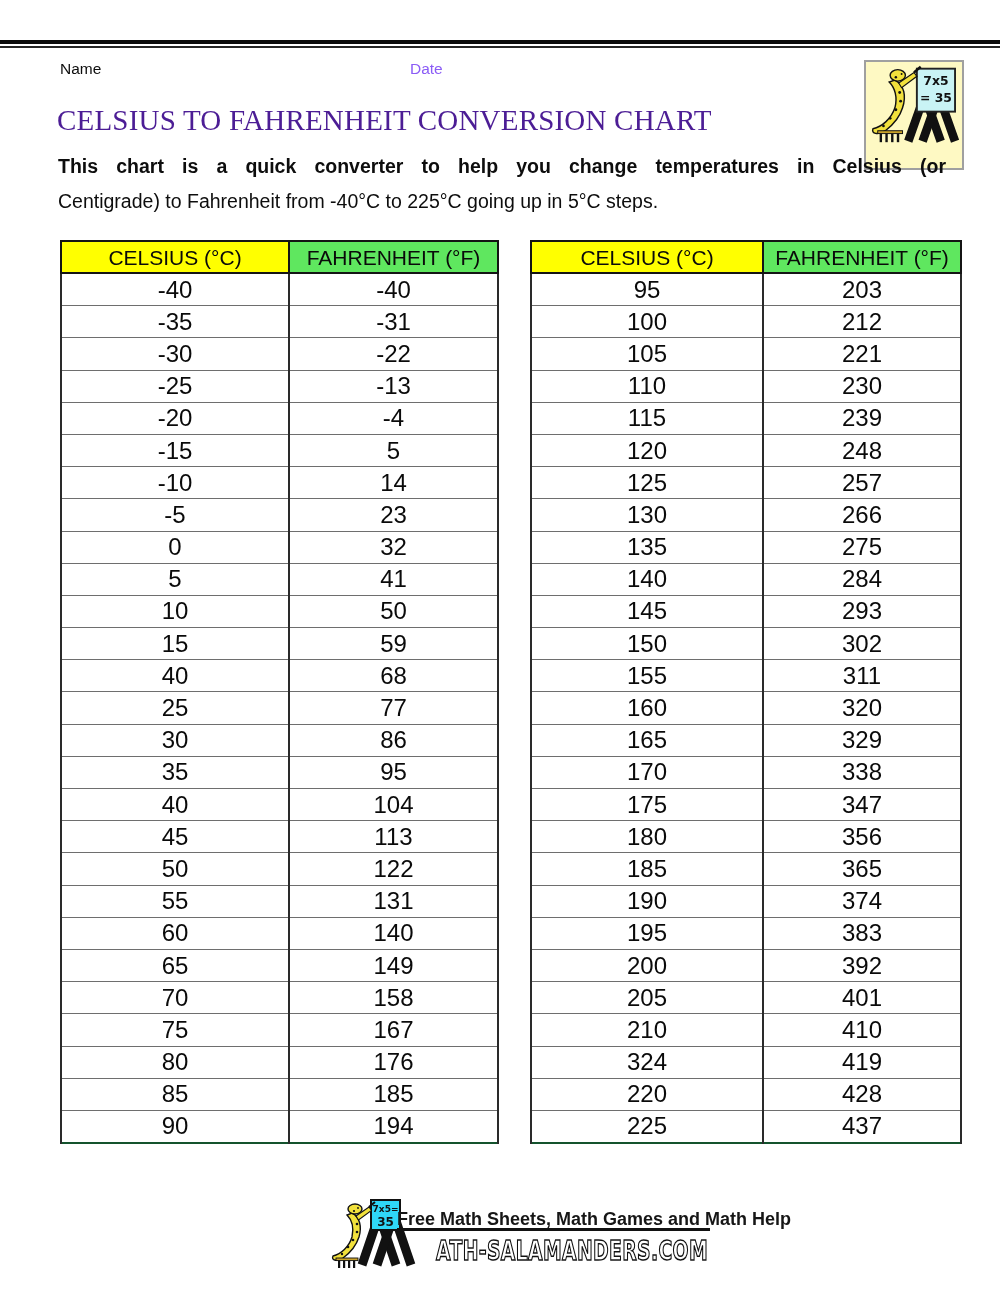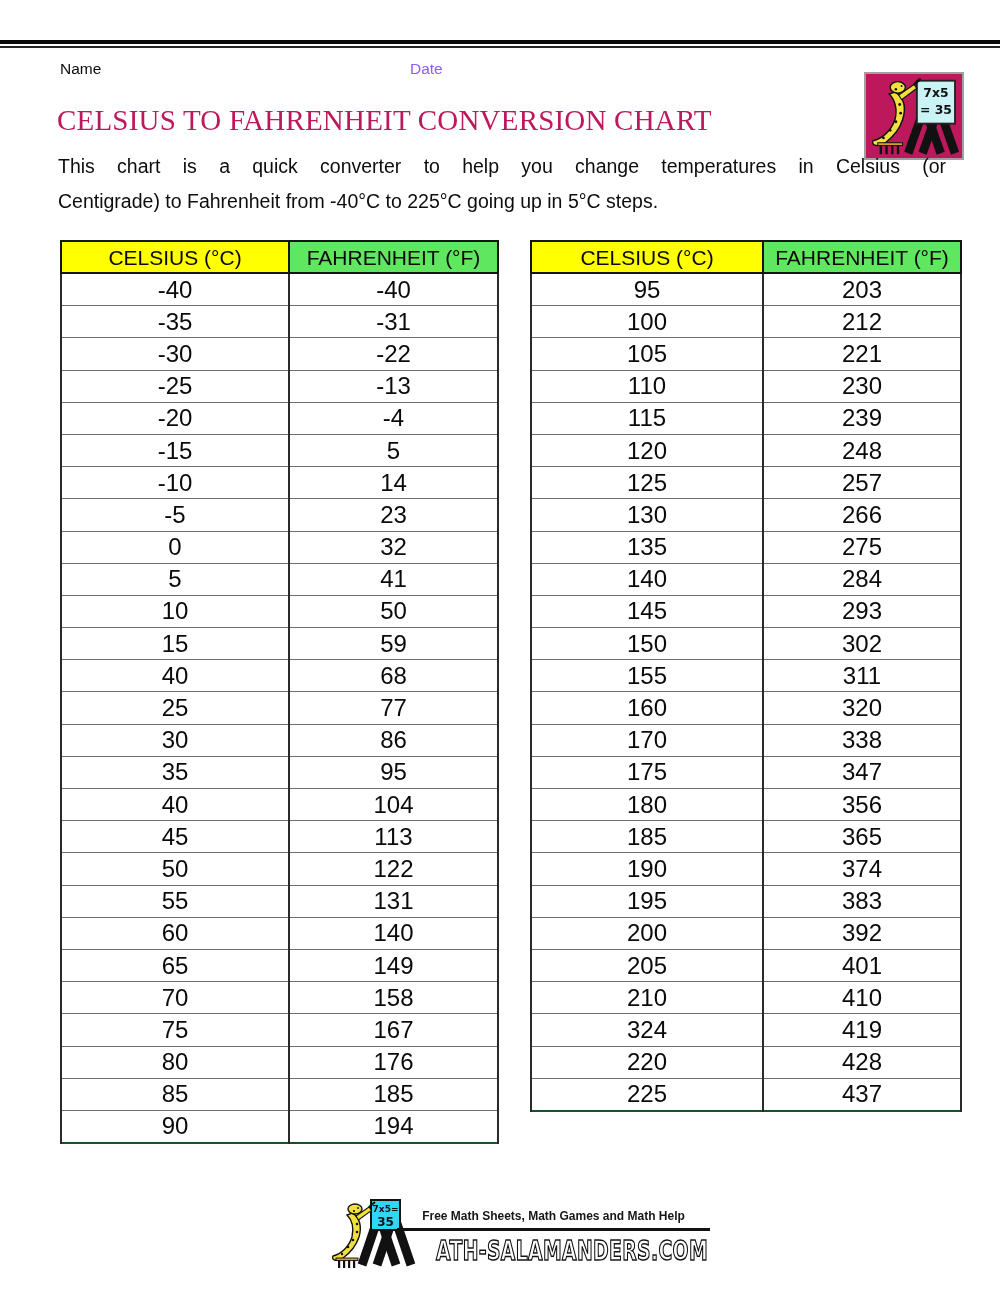--- a/index.html
+++ b/index.html
@@ -12,34 +12,34 @@
     color: #111;
     overflow: hidden;
   }
   .rule-thick { position: absolute; top: 40px; left: 0; width: 1000px; height: 4px; background: #0b0b0b; }
   .rule-thin  { position: absolute; top: 46px; left: 0; width: 1000px; height: 2px; background: #262626; }
 
   .name-label { position: absolute; left: 60px;  top: 60px; font-size: 15.5px; color: #0d0d0d; }
   .date-label { position: absolute; left: 410px; top: 60px; font-size: 15.5px; color: #8b5cf6; }
 
   .logo-box {
-    position: absolute; left: 864px; top: 72px; width: 100px; height: 88px;
-    border: 2px solid #a0a0a0; background: #be185d; box-sizing: border-box;
+    position: absolute; left: 864px; top: 60px; width: 100px; height: 110px;
+    border: 2px solid #a0a0a0; background: #fef9c3; box-sizing: border-box;
   }
   .logo-box svg { display: block; width: 96px; height: 84px; }
 
   .page-title {
     position: absolute; left: 57px; top: 104px; margin: 0;
     font-family: "Liberation Serif", "DejaVu Serif", serif;
     font-size: 29px; font-weight: normal; letter-spacing: 0.2px;
     white-space: nowrap;
   }
 
   .desc { position: absolute; left: 58px; width: 888px; font-size: 19.5px; color: #0d0d0d; margin: 0; }
-  .desc-1 { top: 155px; text-align: justify; text-align-last: justify; }
+  .desc-1 { top: 155px; text-align: justify; text-align-last: justify; font-weight: bold; }
   .desc-2 { top: 190px; text-align: left; }
 
   table.conv-table {
     position: absolute; top: 240px;
     border-collapse: collapse; table-layout: fixed;
     border: 2px solid #14532d;
   }
   table.conv-table.left  { left: 60px;  width: 437px; }
   table.conv-table.right { left: 530px; width: 430px; }
   .left  col.c-col { width: 228px; } .left  col.f-col { width: 209px; }
@@ -54,21 +54,21 @@
   .conv-table td {
     height: 31.2px; font-size: 24px; text-align: center; vertical-align: middle;
     border-top: 1.4px solid #6e6e6e; border-bottom: 1.4px solid #6e6e6e;
     border-left: 2px solid #2a2a2a; border-right: 2px solid #2a2a2a;
     padding: 0; line-height: 1; color: #0a0a0a;
   }
 
   .footer-logo { position: absolute; left: 330px; top: 1199px; width: 105px; height: 72px; }
   .footer-tagline {
     position: absolute; left: 397px; top: 1209px; width: 313px;
-    text-align: center; font-size: 12px; font-weight: bold; color: #161616;
+    text-align: center; font-size: 18px; font-weight: bold; color: #161616;
     white-space: nowrap;
   }
   .footer-rule { position: absolute; left: 397px; top: 1228px; width: 313px; height: 3px; background: #121212; }
   .footer-brand { position: absolute; left: 434px; top: 1232px; width: 276px; height: 36px; }
 </style>
 </head>
 <body>
 
 <div class="page">
 
@@ -106,21 +106,21 @@
         <circle cx="18" cy="67" r="1.4" fill="#111"></circle>
         <rect x="12" y="72" width="26" height="3" fill="#caa32a" stroke="#111" stroke-width="1"></rect>
         <rect x="14" y="75" width="2.5" height="9" fill="#111"></rect>
         <rect x="20" y="75" width="2.5" height="9" fill="#111"></rect>
         <rect x="26" y="75" width="2.5" height="9" fill="#111"></rect>
         <rect x="32" y="75" width="2.5" height="9" fill="#111"></rect>
       </g>
     </svg>
   </div>
 
-  <h1 class="page-title" style="color: #be185d;">CELSIUS TO FAHRENHEIT CONVERSION CHART</h1>
+  <h1 class="page-title" style="color: #4c1d95;">CELSIUS TO FAHRENHEIT CONVERSION CHART</h1>
 
   <p class="desc desc-1">This chart is a quick converter to help you change temperatures in Celsius (or</p>
   <p class="desc desc-2">Centigrade) to Fahrenheit from -40°C to 225°C going up in 5°C steps.</p>
 
   <table class="conv-table left">
     <colgroup>
         <col class="c-col">
         <col class="f-col">
       </colgroup>
     <thead>
@@ -301,20 +301,24 @@
           <td>150</td>
           <td>302</td>
         </tr>
         <tr>
           <td>155</td>
           <td>311</td>
         </tr>
         <tr>
           <td>160</td>
           <td>320</td>
+        </tr>
+        <tr>
+          <td>165</td>
+          <td>329</td>
         </tr>
         <tr>
           <td>170</td>
           <td>338</td>
         </tr>
         <tr>
           <td>175</td>
           <td>347</td>
         </tr>
         <tr>

